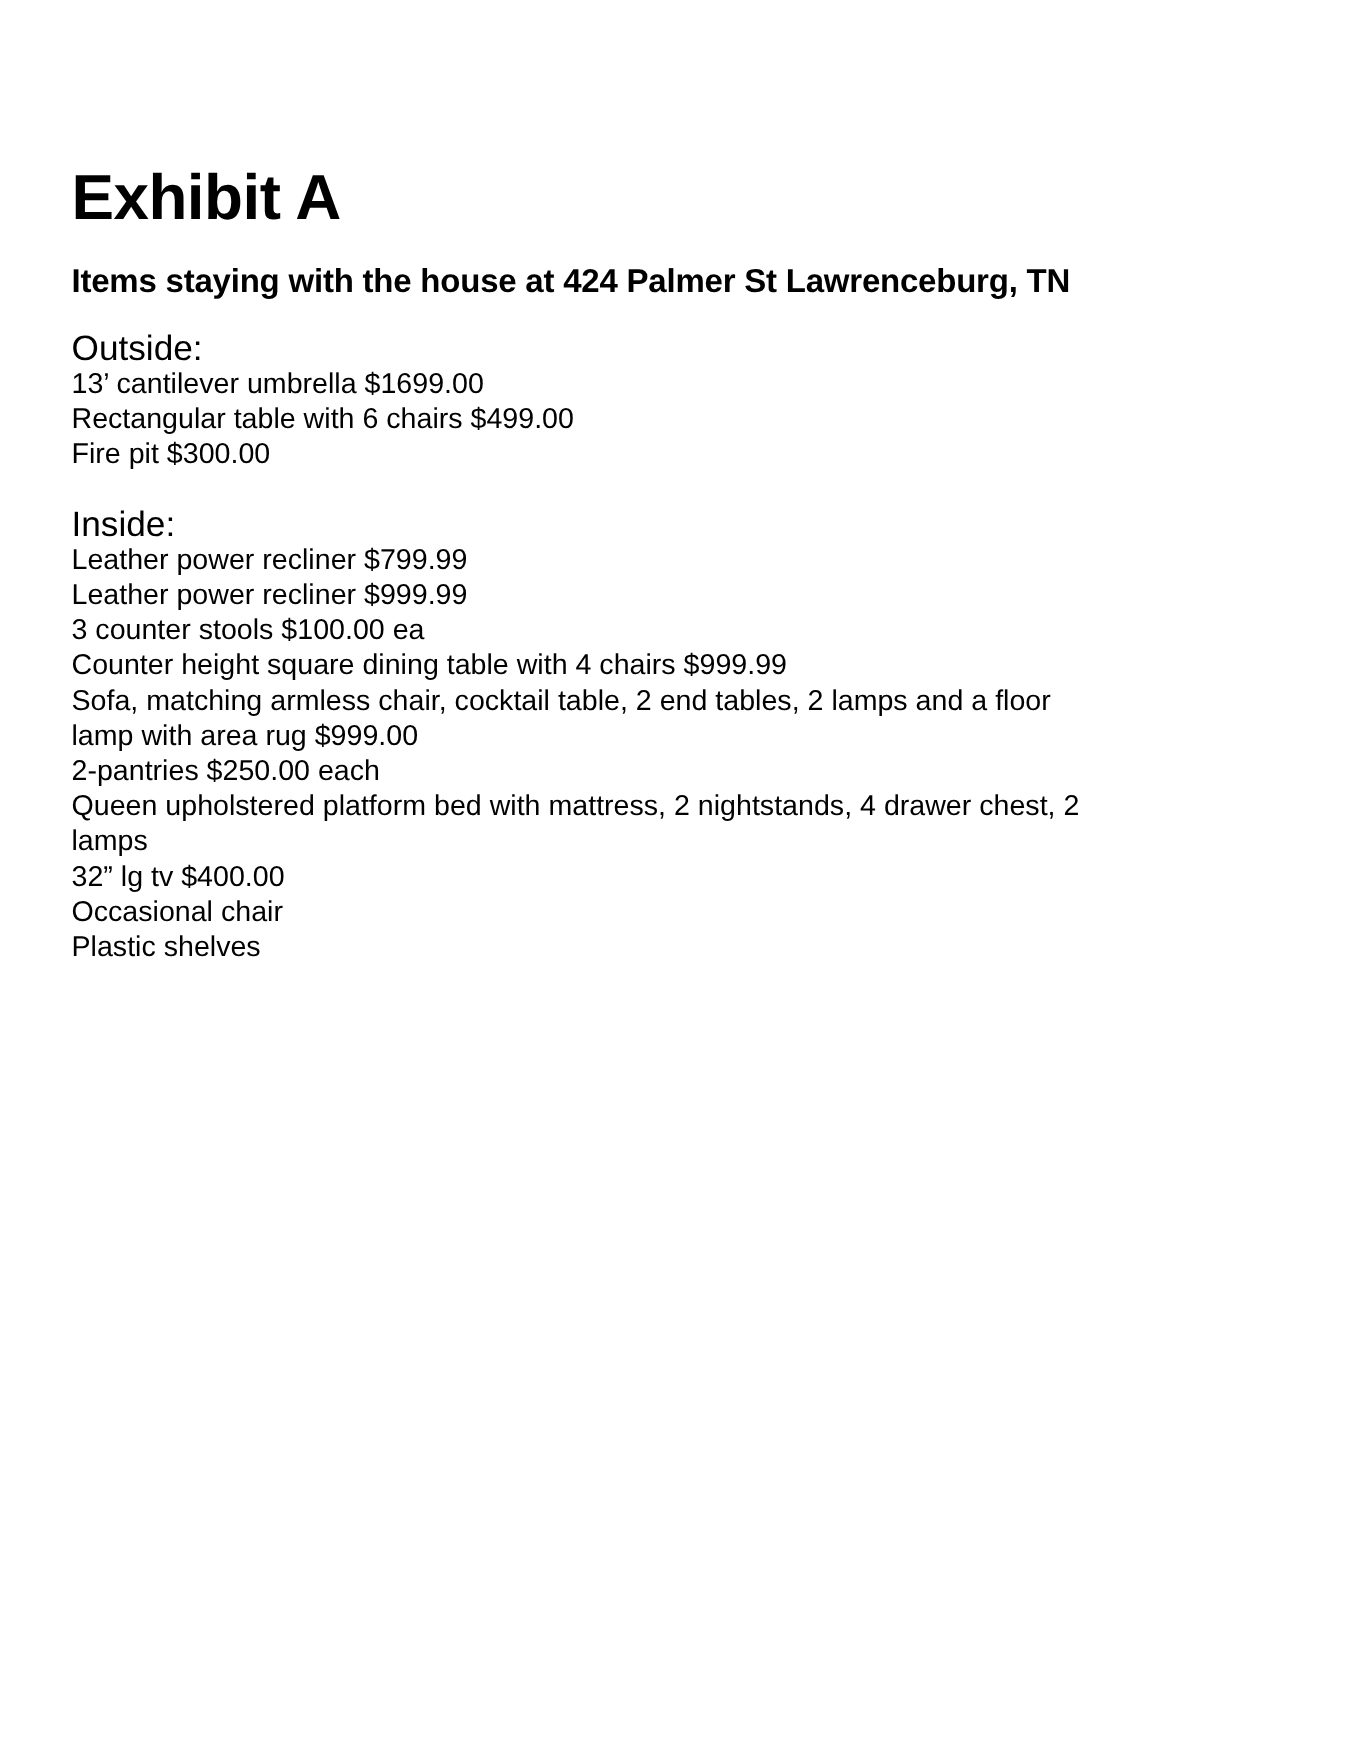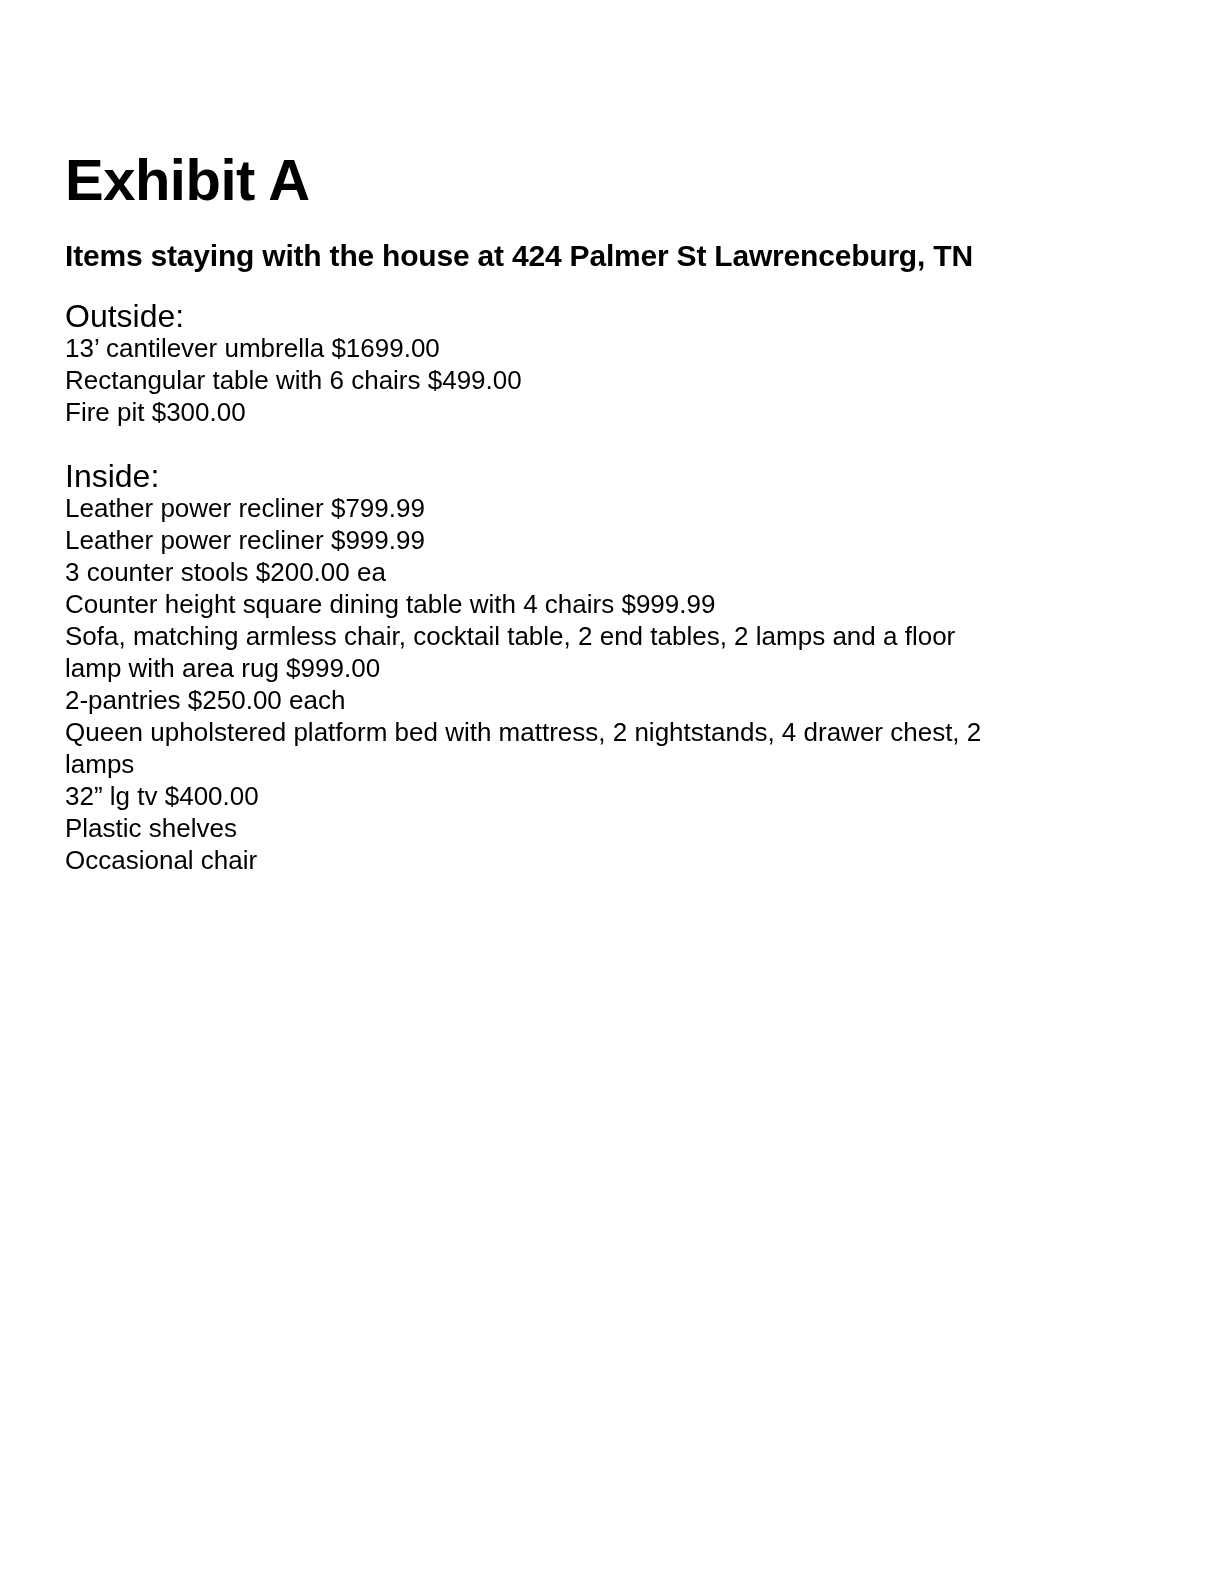--- a/index.html
+++ b/index.html
@@ -63,23 +63,23 @@
     <div class="section-heading">Outside:</div>
     <div class="list-item">13’ cantilever umbrella $1699.00</div>
     <div class="list-item">Rectangular table with 6 chairs $499.00</div>
     <div class="list-item">Fire pit $300.00</div>
   </section>
 
   <section class="list-section">
     <div class="section-heading">Inside:</div>
     <div class="list-item">Leather power recliner $799.99</div>
     <div class="list-item">Leather power recliner $999.99</div>
-    <div class="list-item">3 counter stools $200.00 ea</div>
+    <div class="list-item">3 counter stools $100.00 ea</div>
     <div class="list-item">Counter height square dining table with 4 chairs $999.99</div>
     <div class="list-item">Sofa, matching armless chair, cocktail table, 2 end tables, 2 lamps and a floor lamp with area rug $999.00</div>
     <div class="list-item">2-pantries $250.00 each</div>
     <div class="list-item">Queen upholstered platform bed with mattress, 2 nightstands, 4 drawer chest, 2 lamps</div>
     <div class="list-item">32” lg tv $400.00</div>
+    <div class="list-item">Occasional chair</div>
     <div class="list-item">Plastic shelves</div>
-    <div class="list-item">Occasional chair</div>
   </section>
 
 </div>
 
 </body></html>

